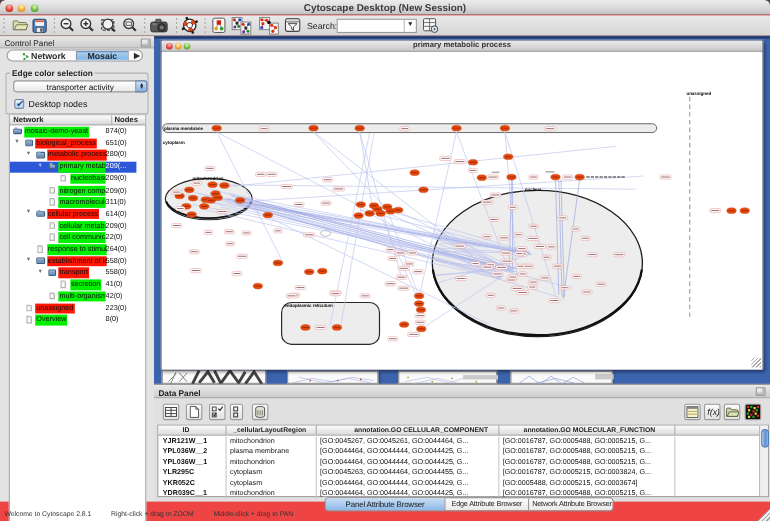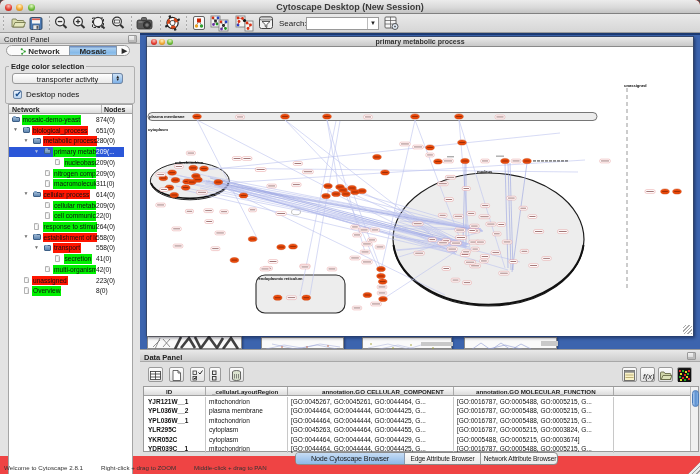--- a/index.html
+++ b/index.html
@@ -23,21 +23,21 @@
 #cphead span{position:absolute;left:4px;top:1.5px;font-size:7.5px;font-weight:normal;color:#222;}
 #cpfloat{position:absolute;right:3px;top:1.5px;width:9px;height:8px;border:1px solid #999;border-radius:1px;background:linear-gradient(#f2f2f2,#d2d2d2);box-shadow:inset -2px -2px 0 #bbb;}
 #tabs{position:absolute;left:6px;top:12px;width:124px;height:11px;background:#fbfbfb;border:1px solid #9a9a9a;border-radius:6px;overflow:hidden;}
 #tabs .seg1{position:absolute;left:0;top:0;width:62px;height:100%;}
 #tabs .seg2{position:absolute;left:62px;top:0;width:48px;height:100%;background:linear-gradient(#b9d6f2,#84b9e8 75%,#9cc8ef);border-left:1px solid #8899aa;border-right:1px solid #8899aa;box-shadow:inset 0 1.5px 0 #6f8fc0;}
 #tabs .seg3{position:absolute;left:111px;top:0;width:13px;height:100%;}
 #tabs span{font-size:8px;font-weight:bold;color:#2a2a2a;display:block;text-align:center;margin-top:1px;}
 #netic{position:absolute;left:13px;top:2px;width:7px;height:7px;}
 #grpbox{position:absolute;left:5px;top:33px;width:130px;height:38px;border:1px solid #b0b0b0;border-radius:2px;}
 #grplab{position:absolute;left:9px;top:28.5px;background:#e3e3e3;padding:0 2px;font-size:7.5px;font-weight:bold;color:#222;}
-#combo{position:absolute;left:12px;top:40px;width:111px;height:11px;background:linear-gradient(#ffffff,#e9e9e9);border:1px solid #9a9a9a;border-radius:3px;font-size:7.5px;color:#111;text-align:center;line-height:11px;}
+#combo{position:absolute;left:12px;top:40px;width:122px;height:11px;background:linear-gradient(#ffffff,#e9e9e9);border:1px solid #9a9a9a;border-radius:3px;font-size:7.5px;color:#111;text-align:center;line-height:11px;}
 #combo .spin{position:absolute;right:-1px;top:-1px;width:11px;height:11px;background:linear-gradient(#cfe3f7,#7fb2e8);border:1px solid #7088a8;border-radius:0 3px 3px 0;}
 #combo .spin i{position:absolute;left:2.5px;font-style:normal;font-size:4.5px;color:#222;line-height:4px;}
 #cbx{position:absolute;left:13px;top:56.5px;width:9px;height:9px;background:linear-gradient(#eaf2fc,#b9d4f0);border:1px solid #6f87a6;border-radius:2px;}
 #cbx:after{content:"\2714";position:absolute;left:0.5px;top:-2px;font-size:9px;color:#1a4f8f;}
 #cbxlab{position:absolute;left:26px;top:56.5px;font-size:8px;color:#111;}
 
 #ttable{position:absolute;left:8px;top:71px;width:125px;height:381px;background:#fff;border:1px solid #a5a5a5;}
 #thead{position:absolute;left:0;top:0;width:100%;height:8.5px;background:linear-gradient(#fdfdfd,#d9d9d9);border-bottom:1px solid #9f9f9f;font-size:7px;font-weight:bold;color:#222;}
 #thead .h1{position:absolute;left:3px;top:0.5px;}
 #thead .h2{position:absolute;left:95px;top:0.5px;}
@@ -1243,21 +1243,21 @@
         <div class="dvline" style="left:469px"></div>
       </div>
       <div id="dscroll">
           <div id="dthumb"></div>
         </div>
     </div>
   </div>
 
   <div id="appgrip" style="position:absolute;right:0;bottom:0;width:12px;height:12px;background:repeating-linear-gradient(135deg,#ececec 0 2px,#9f9f9f 2px 3px);clip-path:polygon(100% 0,100% 100%,0 100%);"></div>
   <div id="btabs">
-      <div class="b1">Node Cytoscape Browser</div>
+      <div class="b1">Panel Attribute Browser</div>
       <div class="b2">Edge Attribute Browser</div>
       <div class="b3">Network Attribute Browser</div>
     </div>
   <div id="status">
     <span style="left:4px">Welcome to Cytoscape 2.8.1</span>
     <span style="left:101px">Right-click + drag to ZOOM</span>
     <span style="left:194px">Middle-click + drag to PAN</span>
   </div>
 </div>
 

